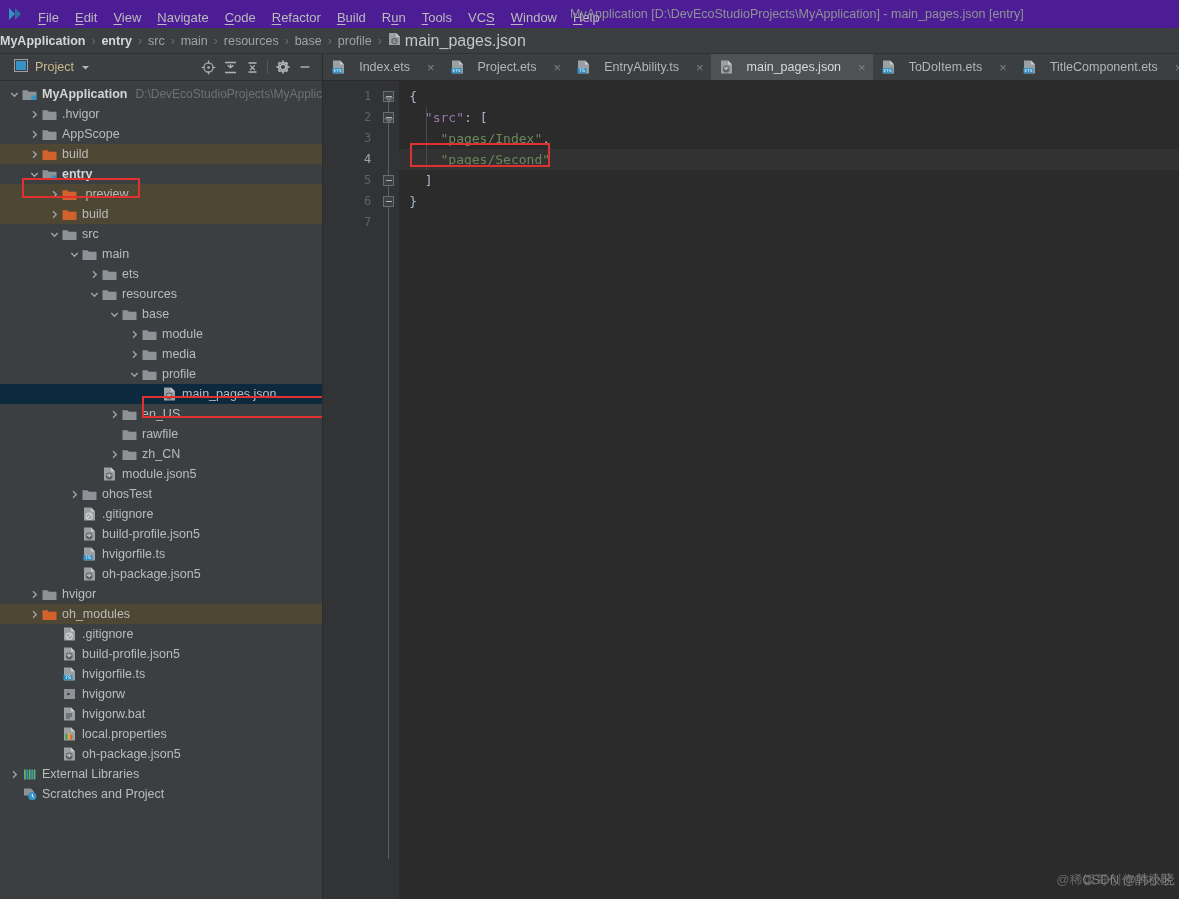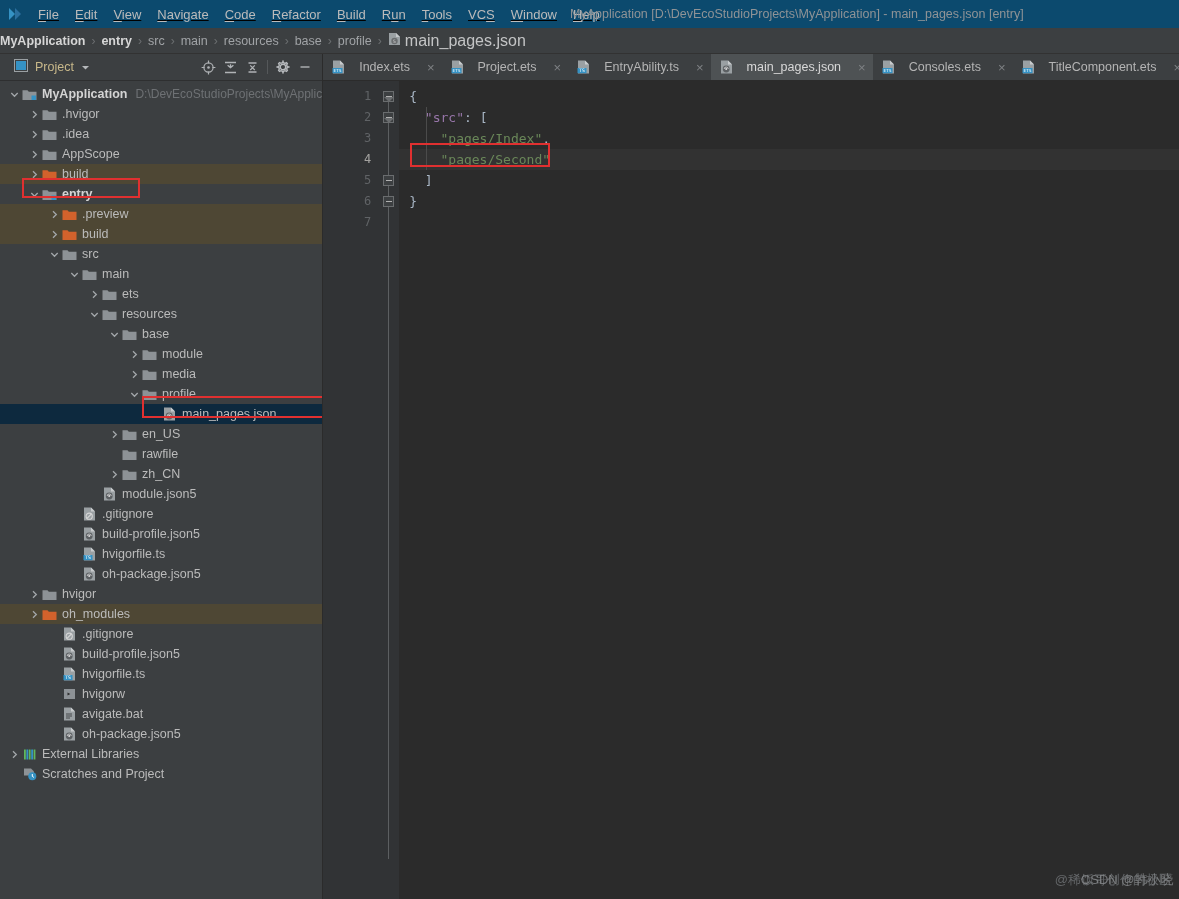--- a/index.html
+++ b/index.html
@@ -6,24 +6,23 @@
   html, body {
     width: 1179px; height: 899px;
     background: #3c3f41;
     font-family: "Liberation Sans", sans-serif;
     overflow: hidden;
     -webkit-font-smoothing: antialiased;
   }
 
   
   #menubar {
-    height: 28px; background: #0c4a6e;
-    display: flex; align-items: center;
+    height: 28px; background: #4c1d95;
+    display: flex; align-items: flex-end;
     position: relative;
-    text-decoration: underline;
   }
   #app-logo {
     width: 26px; height: 28px;
     display: flex; align-items: center; justify-content: center;
     margin-left: 2px;
   }
   #app-logo svg { display:block; }
   .menu-item {
     color: #bbbbbb; font-size: 13px;
     padding: 3px 8px; white-space: nowrap;
@@ -327,34 +326,20 @@
           <span class="arrow">
             <svg width="9" height="9" viewBox="0 0 9 9">
               <path d="M3 1.3 L6.3 4.5 L3 7.7" fill="none" stroke="#a3a7aa" stroke-width="1.3"></path>
             </svg>
           </span>
           <span class="ico">
             <svg width="15" height="13" viewBox="0 0 15 13">
               <path d="M0.5 2.2h5l1.3 1.5h7.7v8.3H0.5z" fill="#8d9296"></path>
             </svg>
           </span>
-          <span class="lbl">.idea</span>
-        </div>
-        <div class="row">
-          <div style="width: 28px; flex: 0 0 28px;"></div>
-          <span class="arrow">
-            <svg width="9" height="9" viewBox="0 0 9 9">
-              <path d="M3 1.3 L6.3 4.5 L3 7.7" fill="none" stroke="#a3a7aa" stroke-width="1.3"></path>
-            </svg>
-          </span>
-          <span class="ico">
-            <svg width="15" height="13" viewBox="0 0 15 13">
-              <path d="M0.5 2.2h5l1.3 1.5h7.7v8.3H0.5z" fill="#8d9296"></path>
-            </svg>
-          </span>
           <span class="lbl">AppScope</span>
         </div>
         <div class="row excluded">
           <div style="width: 28px; flex: 0 0 28px;"></div>
           <span class="arrow">
             <svg width="9" height="9" viewBox="0 0 9 9">
               <path d="M3 1.3 L6.3 4.5 L3 7.7" fill="none" stroke="#a3a7aa" stroke-width="1.3"></path>
             </svg>
           </span>
           <span class="ico">
@@ -580,20 +565,34 @@
               <path d="M8 0.5l4 4H8z" fill="#c9ccce"></path>
               <circle cx="6.2" cy="9" r="3.4" fill="#5d6164"></circle>
               <path d="M4.2 9a2 2 0 014 0" fill="none" stroke="#dcdcdc" stroke-width="0.8"></path>
               <circle cx="6.2" cy="9" r="1" fill="#dcdcdc"></circle>
             </svg>
           </span>
           <span class="lbl">module.json5</span>
         </div>
         <div class="row">
           <div style="width: 68px; flex: 0 0 68px;"></div>
+          <span class="arrow">
+            <svg width="9" height="9" viewBox="0 0 9 9">
+              <path d="M3 1.3 L6.3 4.5 L3 7.7" fill="none" stroke="#a3a7aa" stroke-width="1.3"></path>
+            </svg>
+          </span>
+          <span class="ico">
+            <svg width="15" height="13" viewBox="0 0 15 13">
+              <path d="M0.5 2.2h5l1.3 1.5h7.7v8.3H0.5z" fill="#8d9296"></path>
+            </svg>
+          </span>
+          <span class="lbl">ohosTest</span>
+        </div>
+        <div class="row">
+          <div style="width: 68px; flex: 0 0 68px;"></div>
           <span class="arrow none"></span>
           <span class="ico">
             <svg width="13" height="14" viewBox="0 0 13 14">
               <path d="M1 0.5h7l4 4v9H1z" fill="#9aa0a3"></path>
               <path d="M8 0.5l4 4H8z" fill="#c9ccce"></path>
               <circle cx="6.2" cy="9.2" r="3.1" fill="none" stroke="#d6d6d6" stroke-width="1.1"></circle>
               <path d="M4 11.4L8.4 7" stroke="#d6d6d6" stroke-width="1.1"></path>
             </svg>
           </span>
           <span class="lbl">.gitignore</span>
@@ -721,21 +720,35 @@
         <div class="row">
           <div style="width: 48px; flex: 0 0 48px;"></div>
           <span class="arrow none"></span>
           <span class="ico">
             <svg width="13" height="14" viewBox="0 0 13 14">
               <path d="M1 0.5h7l4 4v9H1z" fill="#9aa0a3"></path>
               <path d="M8 0.5l4 4H8z" fill="#c9ccce"></path>
               <path d="M3 7h6M3 9h6M3 11h4" stroke="#3c3f41" stroke-width="0.9"></path>
             </svg>
           </span>
-          <span class="lbl">avigate.bat</span>
+          <span class="lbl">hvigorw.bat</span>
+        </div>
+        <div class="row">
+          <div style="width: 48px; flex: 0 0 48px;"></div>
+          <span class="arrow none"></span>
+          <span class="ico">
+            <svg width="13" height="14" viewBox="0 0 13 14">
+              <path d="M1 0.5h7l4 4v9H1z" fill="#9aa0a3"></path>
+              <path d="M8 0.5l4 4H8z" fill="#c9ccce"></path>
+              <rect x="2.5" y="7" width="1.8" height="5.5" fill="#3aa33a"></rect>
+              <rect x="5" y="5.5" width="1.8" height="7" fill="#e0a92c"></rect>
+              <rect x="7.5" y="8" width="1.8" height="4.5" fill="#e05c2c"></rect>
+            </svg>
+          </span>
+          <span class="lbl">local.properties</span>
         </div>
         <div class="row">
           <div style="width: 48px; flex: 0 0 48px;"></div>
           <span class="arrow none"></span>
           <span class="ico">
             <svg width="13" height="14" viewBox="0 0 13 14">
               <path d="M1 0.5h7l4 4v9H1z" fill="#9aa0a3"></path>
               <path d="M8 0.5l4 4H8z" fill="#c9ccce"></path>
               <circle cx="6.2" cy="9" r="3.4" fill="#5d6164"></circle>
               <path d="M4.2 9a2 2 0 014 0" fill="none" stroke="#dcdcdc" stroke-width="0.8"></path>
@@ -832,21 +845,21 @@
         </div>
         <div class="tab">
           <span style="display: flex;">
             <svg width="13" height="14" viewBox="0 0 13 14">
               <path d="M1 0.5h7l4 4v9H1z" fill="#9aa0a3"></path>
               <path d="M8 0.5l4 4H8z" fill="#c9ccce"></path>
               <rect x="0.5" y="8" width="10" height="5.2" fill="#3592c4"></rect>
               <text x="5.5" y="12.2" font-size="4.2" fill="#fff" text-anchor="middle" font-family="DejaVu Sans, sans-serif">ETS</text>
             </svg>
           </span>
-          <span>Consoles.ets</span>
+          <span>ToDoItem.ets</span>
           <span class="close">×</span>
         </div>
         <div class="tab">
           <span style="display: flex;">
             <svg width="13" height="14" viewBox="0 0 13 14">
               <path d="M1 0.5h7l4 4v9H1z" fill="#9aa0a3"></path>
               <path d="M8 0.5l4 4H8z" fill="#c9ccce"></path>
               <rect x="0.5" y="8" width="10" height="5.2" fill="#3592c4"></rect>
               <text x="5.5" y="12.2" font-size="4.2" fill="#fff" text-anchor="middle" font-family="DejaVu Sans, sans-serif">ETS</text>
             </svg>

